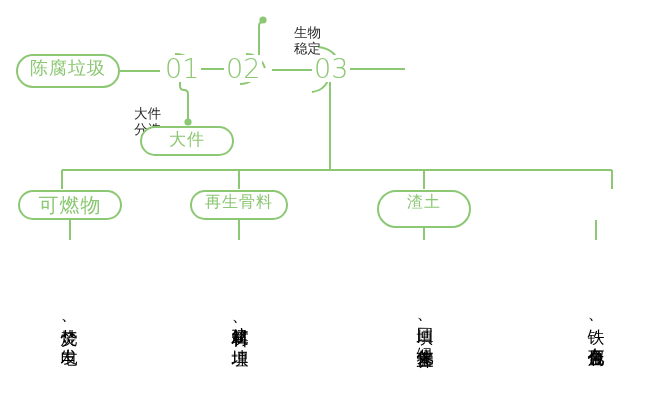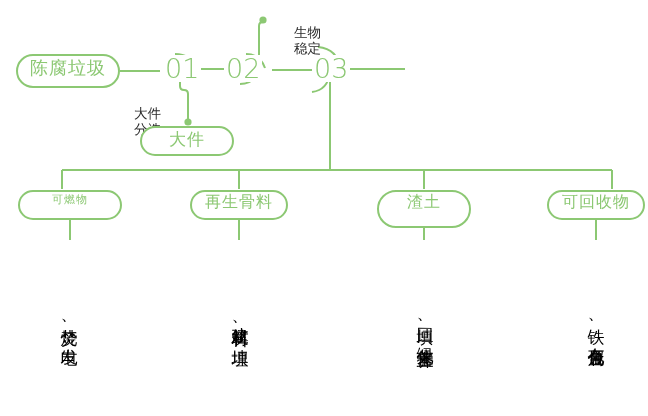--- a/index.html
+++ b/index.html
@@ -134,31 +134,28 @@
   </div>
   <div class="anno" style="left:270px;top:8px;text-align:left;margin-left:24px;">
     <span>生物
 稳定</span>
   </div>
 
   <div class="pill" style="--g:#8cc873;left:140px;top:126px;width:94px;height:30px;font-size:17px;">
     <span>大件</span>
   </div>
 
-  <div class="pill" style="--g:#8cc873;left:18px;top:190px;width:104px;height:30px;font-size:11px;">
+  <div class="pill" style="--g:#8cc873;left:18px;top:190px;width:104px;height:30px;font-size:20px;">
     <span>可燃物</span>
   </div>
   <div class="pill" style="--g:#8cc873;left:190px;top:190px;width:98px;height:30px;font-size:16px;">
     <span>再生骨料</span>
   </div>
   <div class="pill" style="--g:#8cc873;left:377px;top:190px;width:94px;height:38px;font-size:16px;">
     <span>渣土</span>
-  </div>
-  <div class="pill" style="--g:#8cc873;left:547px;top:190px;width:98px;height:30px;font-size:16px;">
-    <span>可回收物</span>
   </div>
 
   <div class="vbox" style="left:27px;top:240px;width:84px;height:172px;">
     <div class="vtext">焚烧、发电</div>
   </div>
   <div class="vbox" style="left:198px;top:240px;width:84px;height:172px;">
     <div class="vtext">建筑材料、填埋</div>
   </div>
   <div class="vbox" style="left:383px;top:240px;width:84px;height:172px;">
     <div class="vtext">回填、绿化营养土</div>

